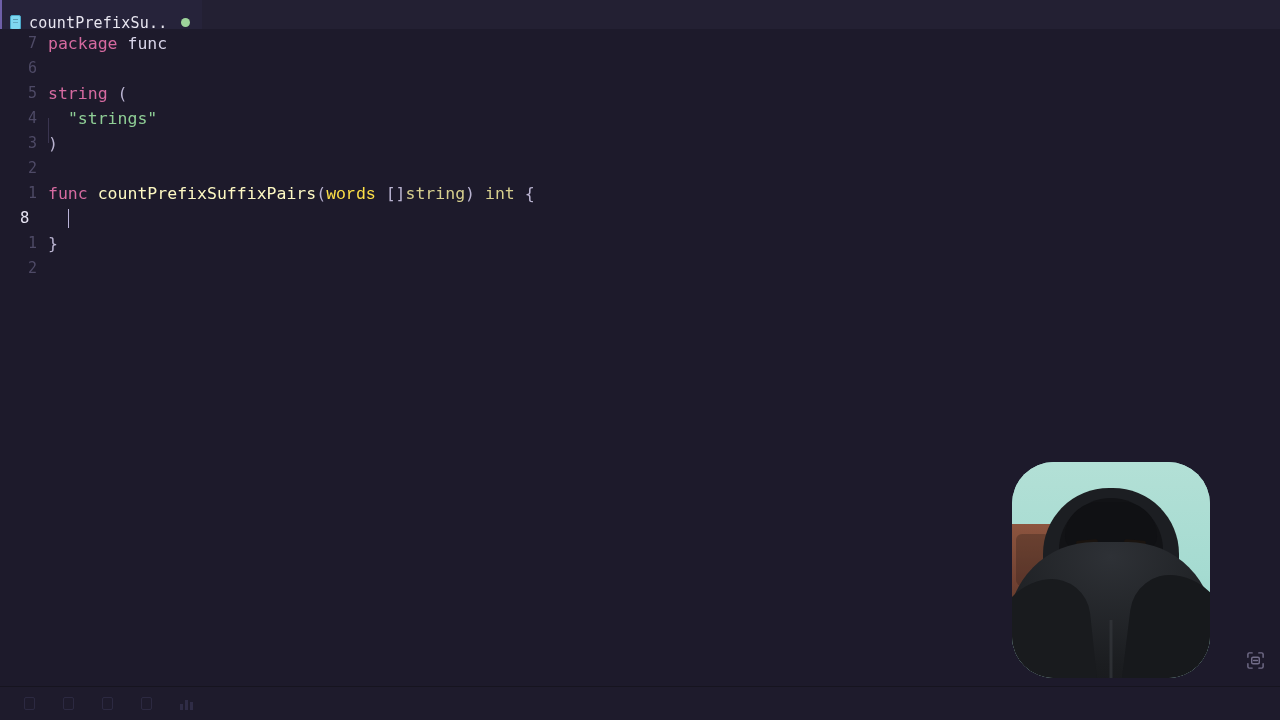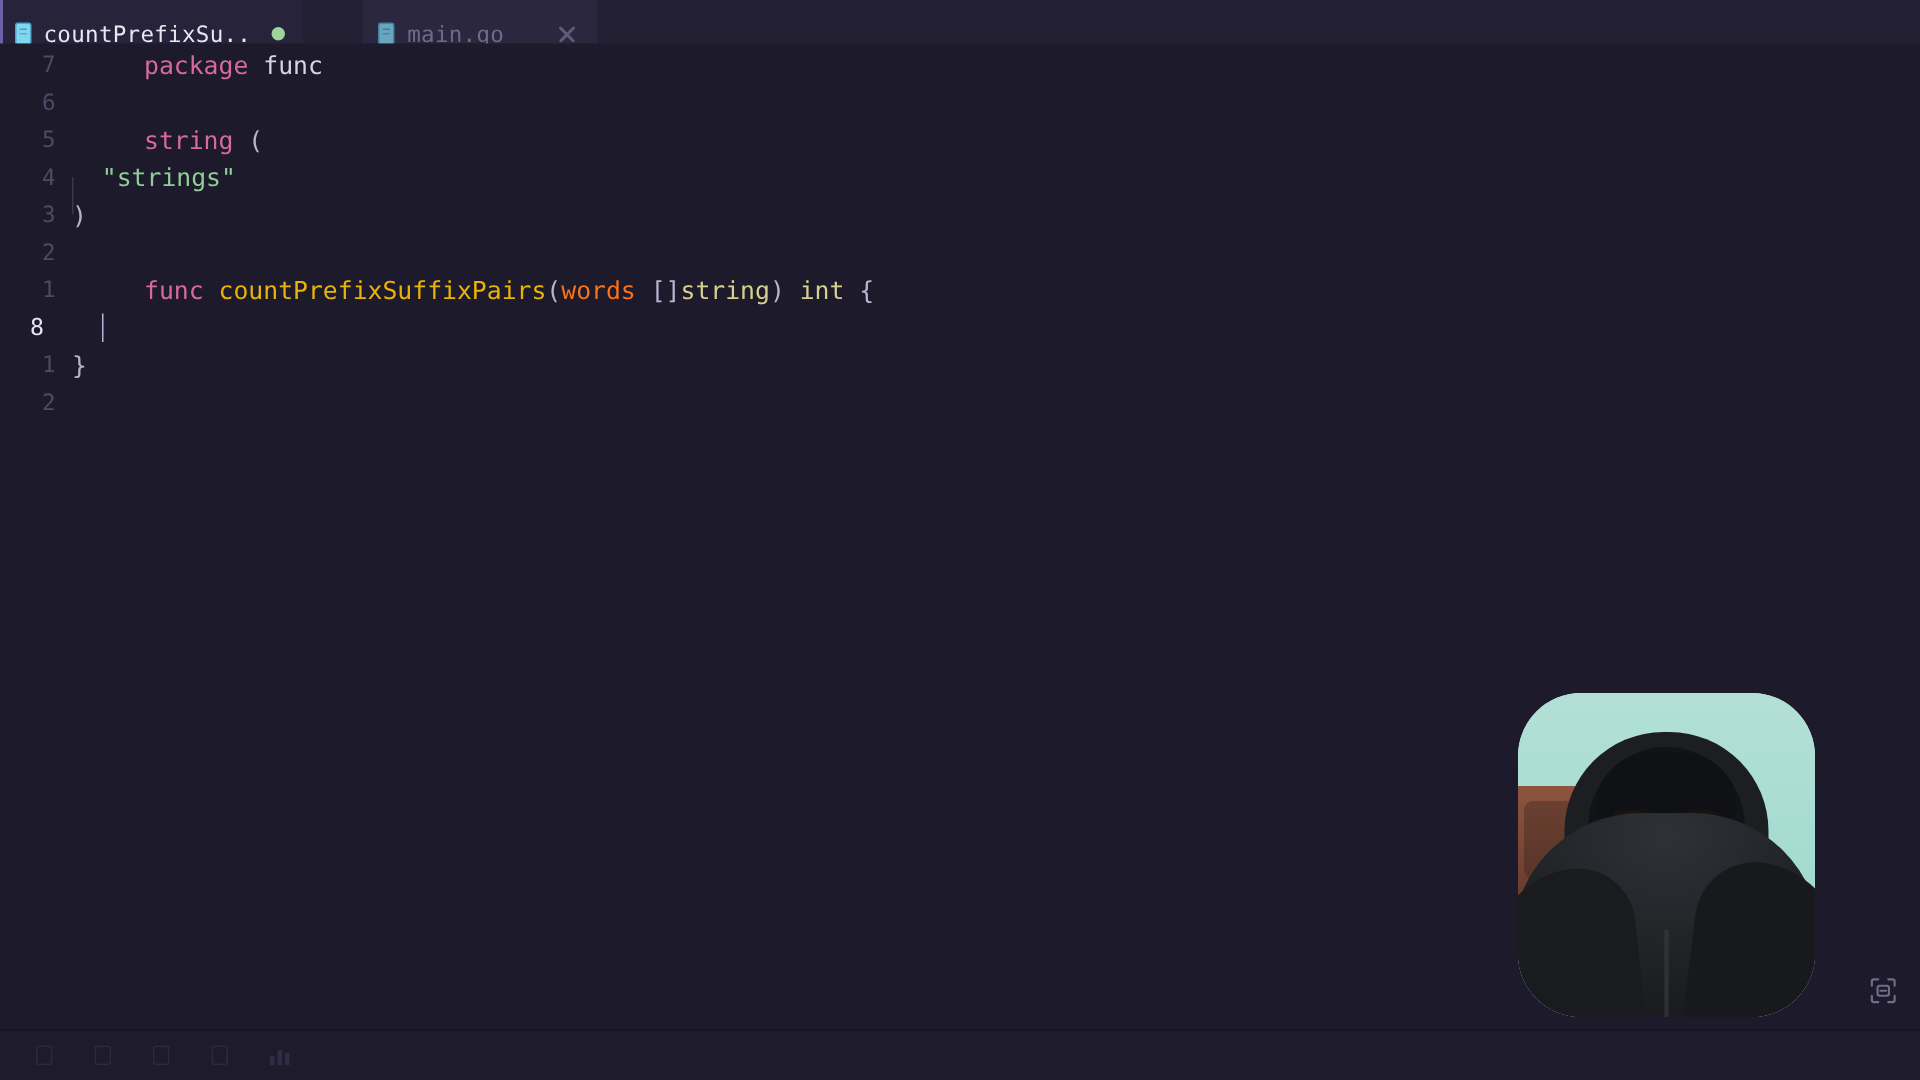--- a/index.html
+++ b/index.html
@@ -95,27 +95,27 @@
   
   .iguide {
     display:inline-block; width:0; position:relative;
   }
   .iguide::before {
     content:""; position:absolute; left:0px; top:-6px; height:25px; width:1px;
     background:#3a3550;
   }
 
   
-  .kw   { color:#d66aa0;margin-left:48px; }
+  .kw   { color:#d66aa0; }
   .pln  { color:#d8d4e8; }
   .str  { color:#8fce96; }
   .typ  { color:#d7cf8e; }
-  .fn   { color:#eab308; }
+  .fn   { color:#fef9c3; }
   .pun  { color:#b9b3d0; }
-  .var  { color:#f97316; }
+  .var  { color:#fde047;font-family:Liberation Mono, monospace; }
 
   .caret {
     display:inline-block; width:1.6px; height:19px;
     background:#b9b3d8; vertical-align:-4px;
   }
 
   
   .webcam {
     position:absolute;
     left:1012px; top:462px; width:198px; height:216px;
@@ -253,25 +253,20 @@
 
 <div id="app">
 
   <div class="tabbar">
     <div class="tab active">
       <span class="go-icon"></span>
       <span class="tab-label">countPrefixSu..</span>
       <span class="dot-modified"></span>
     </div>
     <div class="tab-gap"></div>
-    <div class="tab inactive">
-      <span class="go-icon dim"></span>
-      <span class="tab-label">main.go</span>
-      <span class="close-x"></span>
-    </div>
     <div class="tab-rest"></div>
   </div>
 
   <div class="editor">
     <div id="code-lines">
         <div class="code-line"><div class="gutter">7</div><div class="codetext"><span class="kw">package</span><span class="pln"> </span><span class="pln">func</span></div></div>
         <div class="code-line"><div class="gutter">6</div><div class="codetext"></div></div>
         <div class="code-line"><div class="gutter">5</div><div class="codetext"><span class="kw">string</span><span class="pln"> </span><span class="pun">(</span></div></div>
         <div class="code-line"><div class="gutter">4</div><div class="codetext"><span class="iguide"></span><span class="pln">  </span><span class="str">"strings"</span></div></div>
         <div class="code-line"><div class="gutter">3</div><div class="codetext"><span class="pun">)</span></div></div>

